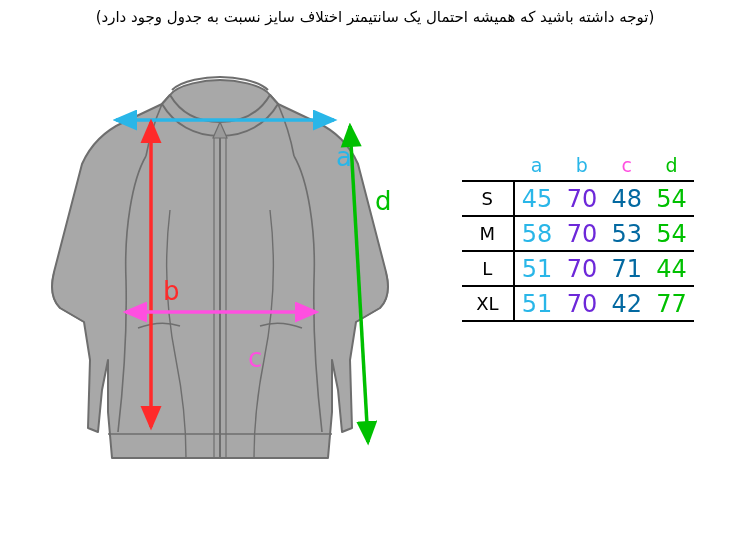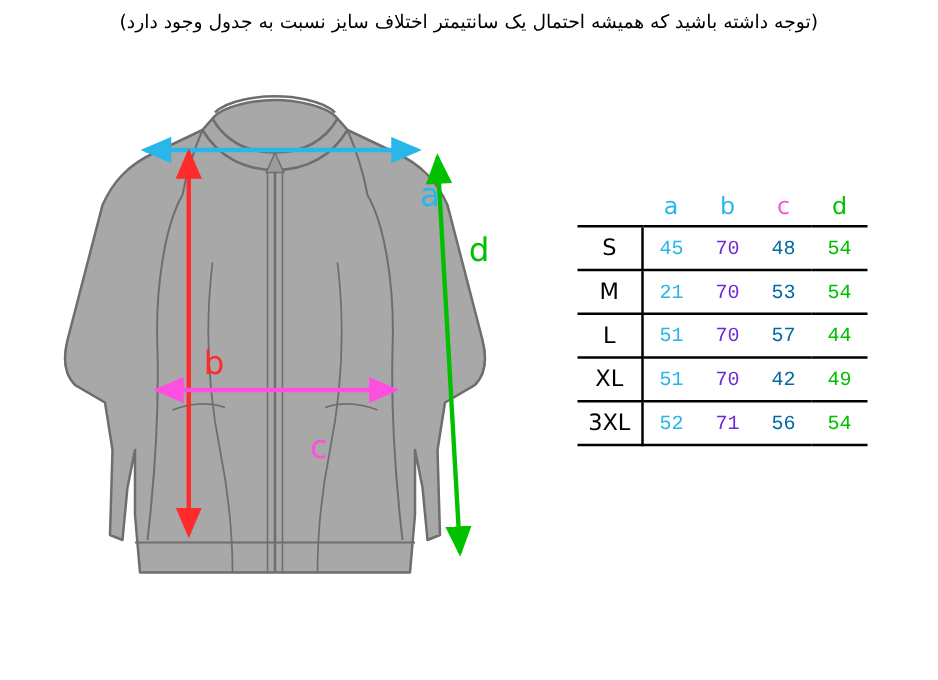--- a/index.html
+++ b/index.html
@@ -90,23 +90,22 @@
     font-size: 18px;
     font-weight: bold;
     color: #000000;
     text-align: right;
     padding-right: 8px;
     border-right: 2px solid #000000;
     box-sizing: border-box;
   }
   .val-cell {
     height: 33px;
-    font-size: 16px;
+    font-size: 24px;
     width: 45px;
-    font-family: Liberation Mono, monospace;
   }
   .val-a { color: #29b6e8; }
   .val-b { color: #6d28d9; }
   .val-c { color: #0369a1; }
   .val-d { color: #00c000; }
   .rowline td { border-bottom: 2px solid #000000; }
   .hdrline td { border-bottom: 2px solid #000000; }
 </style>
 </head>
 <body>
@@ -235,43 +234,36 @@
         </tr>
         <tr class="rowline">
           <td class="size-cell">S</td>
           <td class="val-cell val-a">45</td>
           <td class="val-cell val-b">70</td>
           <td class="val-cell val-c">48</td>
           <td class="val-cell val-d">54</td>
         </tr>
         <tr class="rowline">
           <td class="size-cell">M</td>
-          <td class="val-cell val-a">21</td>
+          <td class="val-cell val-a">58</td>
           <td class="val-cell val-b">70</td>
           <td class="val-cell val-c">53</td>
           <td class="val-cell val-d">54</td>
         </tr>
         <tr class="rowline">
           <td class="size-cell">L</td>
           <td class="val-cell val-a">51</td>
           <td class="val-cell val-b">70</td>
-          <td class="val-cell val-c">57</td>
+          <td class="val-cell val-c">71</td>
           <td class="val-cell val-d">44</td>
         </tr>
         <tr class="rowline">
           <td class="size-cell">XL</td>
           <td class="val-cell val-a">51</td>
           <td class="val-cell val-b">70</td>
           <td class="val-cell val-c">42</td>
-          <td class="val-cell val-d">49</td>
-        </tr>
-        <tr class="rowline">
-          <td class="size-cell">3XL</td>
-          <td class="val-cell val-a">52</td>
-          <td class="val-cell val-b">71</td>
-          <td class="val-cell val-c">56</td>
-          <td class="val-cell val-d">54</td>
+          <td class="val-cell val-d">77</td>
         </tr>
       </tbody>
     </table>
   </div>
 
 </div>
 
 </body></html>

